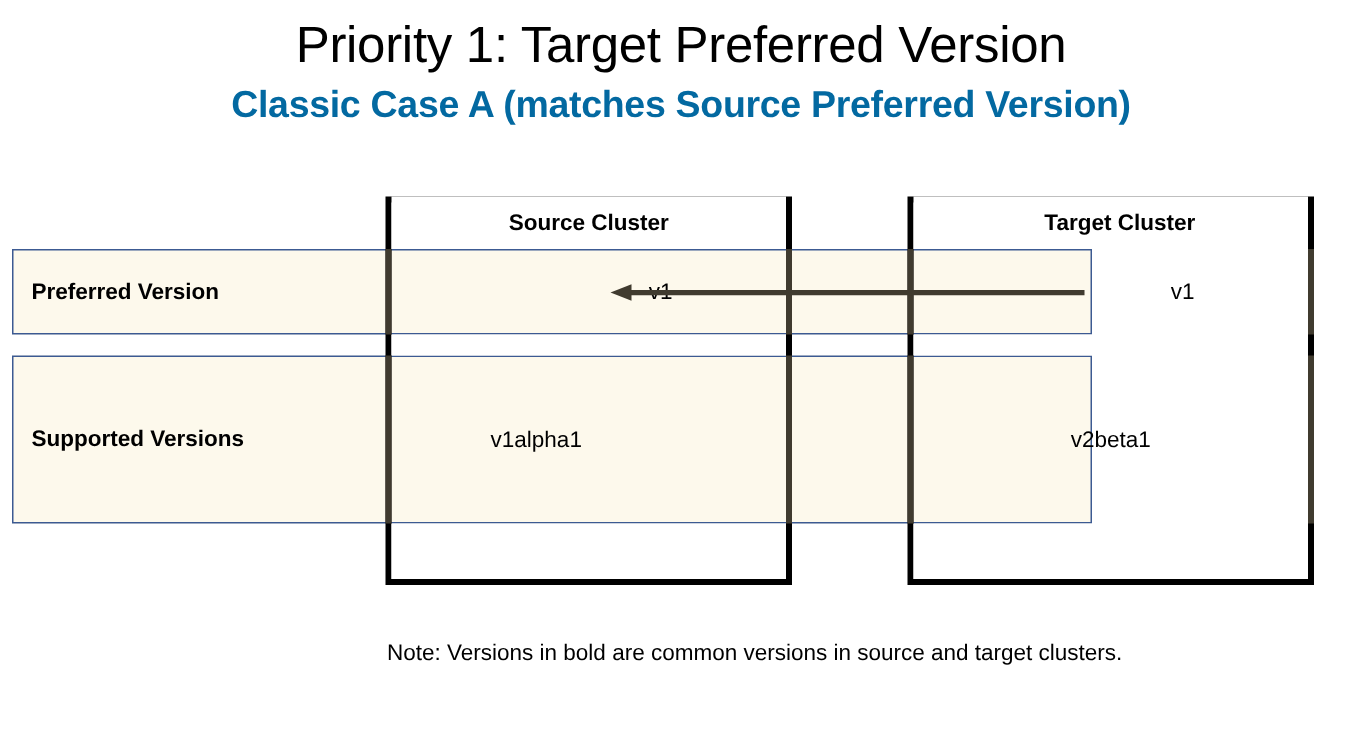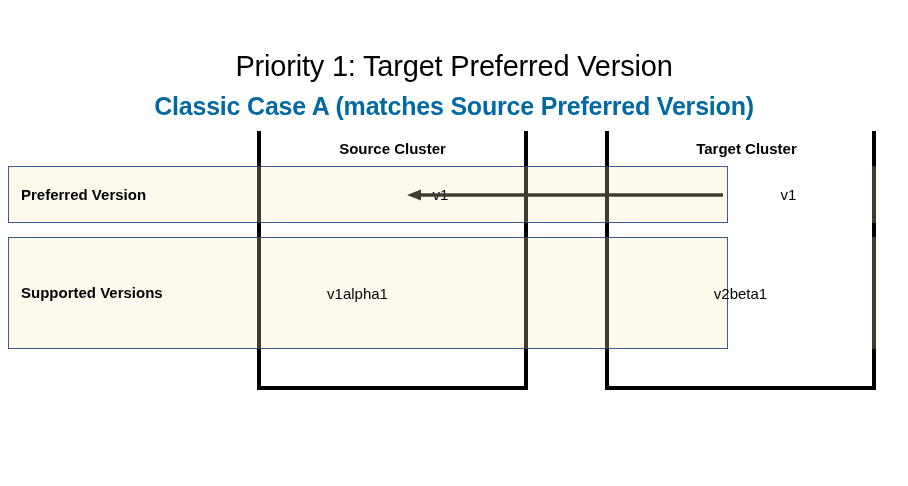--- a/index.html
+++ b/index.html
@@ -18,26 +18,25 @@
 
   
   #title-block {
     position: absolute;
     left: 0;
     top: 8px;
     width: 908px;
     text-align: center;
   }
   #main-title {
-    font-size: 29px;
+    font-size: 34px;
     font-weight: 400;
     line-height: 44px;
     letter-spacing: -0.2px;
     color: #000;
-    margin-top: 36px;
   }
   #sub-title {
     font-size: 25px;
     font-weight: 700;
     line-height: 32px;
     letter-spacing: -0.2px;
     color: #0369a1;
     margin-top: 2px;
   }
 
@@ -219,13 +218,14 @@
 <div class="cell-value" id="tgt-supported">v2beta1</div>
 
 <svg id="arrow-layer">
   <g>
     <line x1="723" y1="195" x2="416" y2="195" stroke="#403B2F" stroke-width="3.5"></line>
     <polygon points="407,195 421,189.5 421,200.5" fill="#403B2F"></polygon>
   </g>
 </svg>
 
 <div id="note-block">
+  <div>Note: Versions in bold are common versions in source and target clusters.</div>
 </div>
 
 </body></html>

